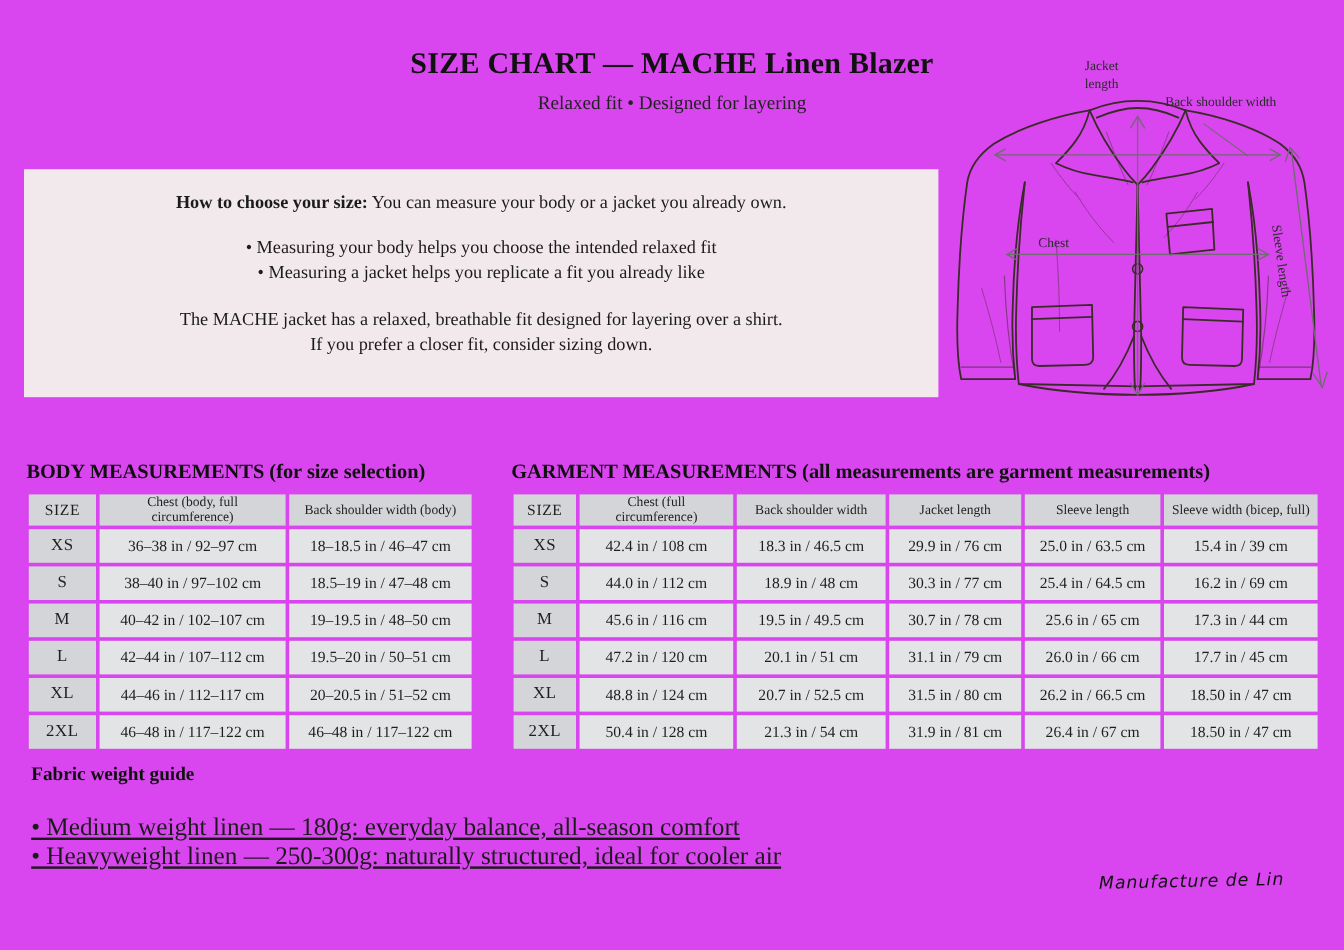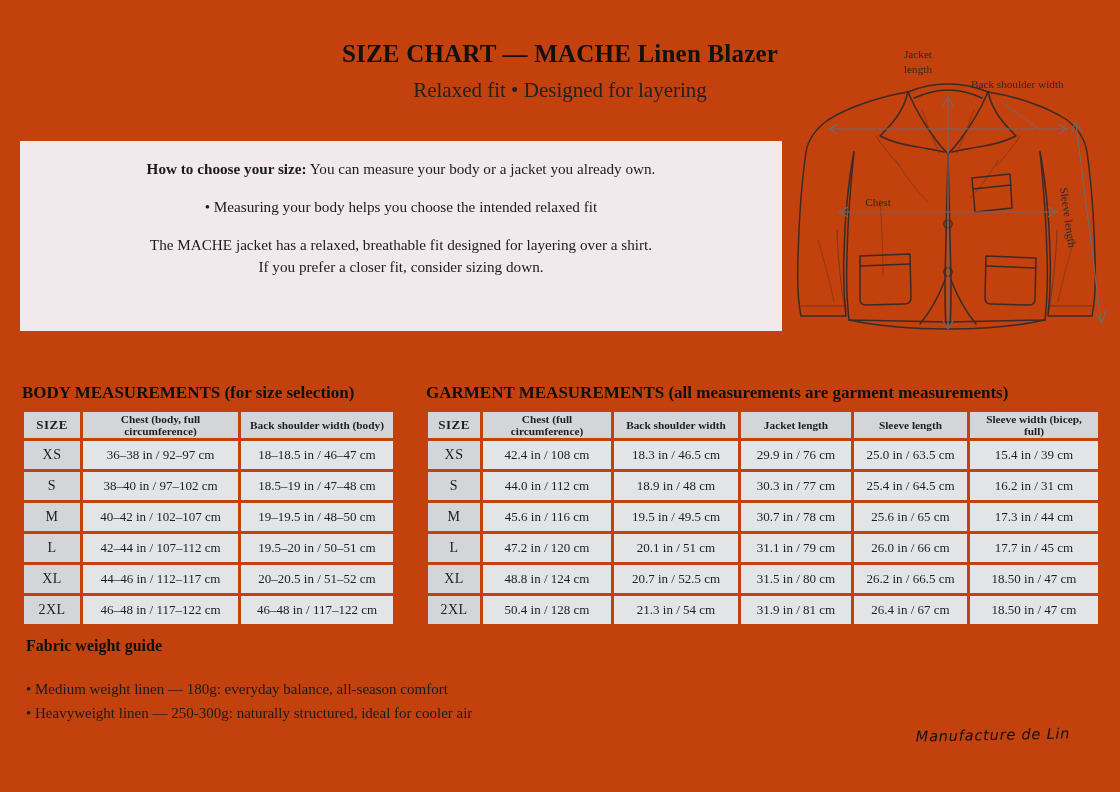--- a/index.html
+++ b/index.html
@@ -8,39 +8,39 @@
     height: 792px;
     background: #fdf2f0;
     font-family: "Liberation Serif", "DejaVu Serif", serif;
     color: #1a1a1a;
     overflow: hidden;
   }
   #page {
     position: relative;
     width: 1120px;
     height: 792px;
-    background: #c2410c;
+    background: #d946ef;
   }
 
   
   #header {
     position: absolute;
     left: 0; top: 40px;
     width: 1120px;
     text-align: center;
   }
   #title {
     font-size: 25px;
     font-weight: bold;
     letter-spacing: 0.2px;
     color: #111;
   }
   #subtitle {
     margin-top: 10px;
-    font-size: 21px;
+    font-size: 16px;
     color: #222;
   }
 
   
   #info-box {
     position: absolute;
     left: 20px; top: 141px;
     width: 762px;
     height: 190px;
     background: #f2e9ec;
@@ -94,21 +94,20 @@
     vertical-align: middle;
     font-weight: normal;
     color: #1e1e1e;
     padding: 0;
   }
   .size-table th {
     background: #d3d5d8;
     font-size: 11.3px;
     height: 26px;
     padding: 0 6px;
-    font-weight: bold;
   }
   .size-table th.size-head,
   .size-table td.size-cell {
     background: #d3d5d8;
   }
   .size-table th.size-head {
     font-size: 13px;
     letter-spacing: 0.5px;
   }
   .size-table td.size-cell {
@@ -138,24 +137,25 @@
     position: absolute;
     left: 26px; top: 637px;
     width: 700px;
   }
   #fabric-title {
     font-size: 16px;
     font-weight: bold;
     color: #101010;
   }
   .fabric-line {
-    font-size: 15px;
+    font-size: 21px;
     line-height: 24px;
     color: #1b1b1b;
     white-space: nowrap;
+    text-decoration: underline;
   }
   #fabric-lines { margin-top: 22px; }
 
   
   #signature {
     position: absolute;
     left: 893px; top: 727px;
     width: 200px;
     text-align: center;
     font-family: "DejaVu Sans", sans-serif;
@@ -176,20 +176,21 @@
     <div id="subtitle">Relaxed fit • Designed for layering</div>
   </div>
 
   <div id="info-box">
     <div class="info-line">
       <b>How to choose your size:</b>
       <span>You can measure your body or a jacket you already own.</span>
     </div>
     <div class="info-gap"></div>
     <div class="info-line">• Measuring your body helps you choose the intended relaxed fit</div>
+    <div class="info-line">• Measuring a jacket helps you replicate a fit you already like</div>
     <div class="info-gap2"></div>
     <div class="info-line">The MACHE jacket has a relaxed, breathable fit designed for layering over a shirt.</div>
     <div class="info-line">If  you prefer a closer fit, consider sizing down.</div>
   </div>
 
   <div id="jacket-wrap">
     <svg id="jacket-svg" width="320" height="310" viewBox="0 0 320 310" xmlns="http://www.w3.org/2000/svg">
       <g fill="none" stroke="#3a2b28" stroke-width="1.5" stroke-linejoin="round" stroke-linecap="round">
 
         <path d="M120 52 C 95 56, 62 66, 40 80 C 26 90, 20 100, 18 112
@@ -352,21 +353,21 @@
         <td>29.9 in / 76 cm</td>
         <td>25.0 in / 63.5 cm</td>
         <td>15.4 in / 39 cm</td>
       </tr>
       <tr>
         <td class="size-cell">S</td>
         <td>44.0 in / 112 cm</td>
         <td>18.9 in / 48 cm</td>
         <td>30.3 in / 77 cm</td>
         <td>25.4 in / 64.5 cm</td>
-        <td>16.2 in / 31 cm</td>
+        <td>16.2 in / 69 cm</td>
       </tr>
       <tr>
         <td class="size-cell">M</td>
         <td>45.6 in / 116 cm</td>
         <td>19.5 in / 49.5 cm</td>
         <td>30.7 in / 78 cm</td>
         <td>25.6 in / 65 cm</td>
         <td>17.3 in / 44 cm</td>
       </tr>
       <tr>

